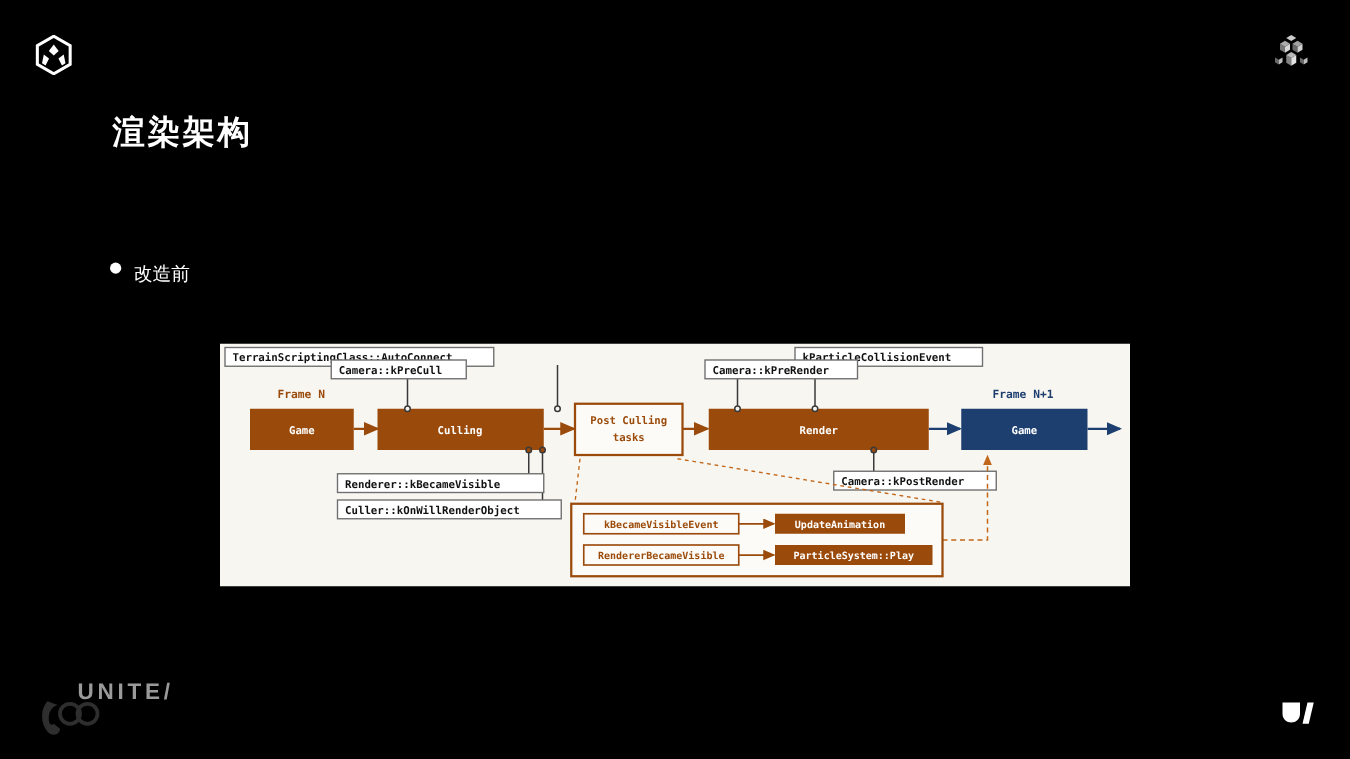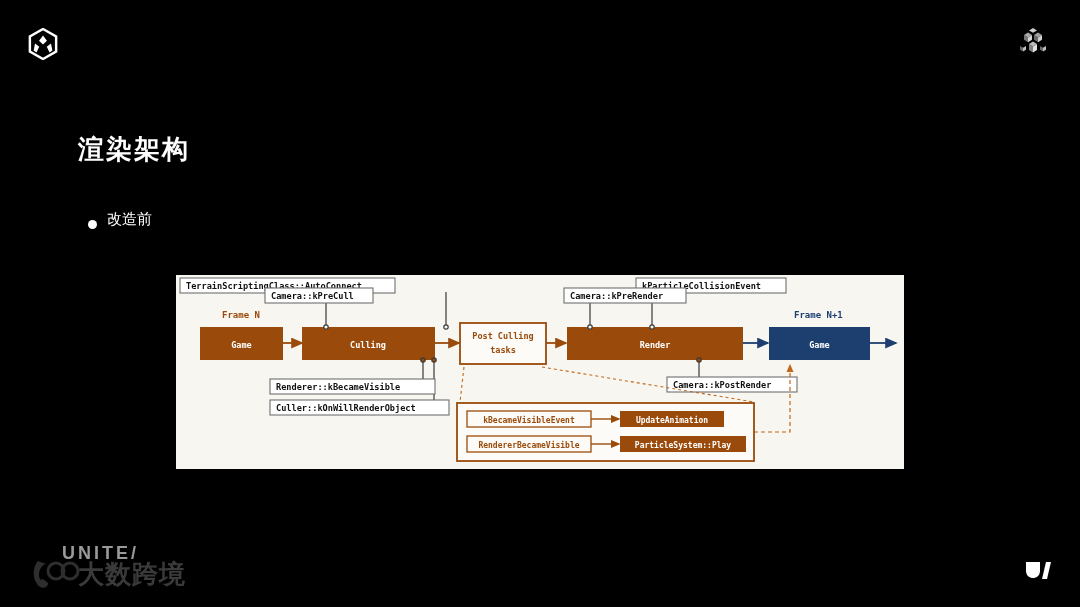--- a/index.html
+++ b/index.html
@@ -10,27 +10,26 @@
   }
   .slide{position:absolute;inset:0;}
 
   
   .unity-logo{position:absolute;left:28px;top:28px;width:30px;height:32px;}
   .cube-mark{position:absolute;right:30px;top:26px;width:34px;height:36px;}
   .u-slash{position:absolute;right:26px;bottom:26px;width:30px;height:20px;}
 
   
   .page-title{
-    position:absolute;left:78px;top:88px;
+    position:absolute;left:90px;top:88px;
     color:#ffffff;font-size:26px;font-weight:bold;letter-spacing:2px;
     font-family:"DejaVu Sans","Liberation Sans",sans-serif;
-    margin-top:44px;
   }
   .bullet-row{
-    position:absolute;left:88px;top:210px;display:flex;align-items:flex-end;gap:10px;
+    position:absolute;left:88px;top:210px;display:flex;align-items:flex-start;gap:10px;
   }
   .bullet-dot{
     width:9px;height:9px;border-radius:50%;background:#ffffff;display:inline-block;
   }
   .bullet-text{
     color:#ffffff;font-size:15px;
     font-family:"DejaVu Sans","Liberation Sans",sans-serif;
   }
 
   
@@ -212,21 +211,20 @@
 
   <div class="unite-wm">
     <div class="unite-text">UNITE/</div>
     <div class="wm-mark">
       <svg viewBox="0 0 52 34" width="52" height="34" aria-hidden="true">
         <path d="M8 4 C2 10 2 24 10 30 C14 32 18 30 18 26 L13 22 C11 24 9 22 9 18 C9 12 12 8 16 7 Z" fill="#2e2e2e"></path>
         <circle cx="26" cy="14" r="8" fill="none" stroke="#2e2e2e" stroke-width="3"></circle>
         <circle cx="40" cy="14" r="8" fill="none" stroke="#2e2e2e" stroke-width="3"></circle>
       </svg>
     </div>
-    <div class="wm-cn">大数跨境</div>
   </div>
 
   <div class="u-slash">
     <svg viewBox="0 0 30 20" width="30" height="20" aria-hidden="true">
       <path d="M2 1 L16 1 L16 10 C16 14.5 12.5 17 9 17 C5.5 17 2 14.5 2 10 Z" fill="#ffffff"></path>
       <path d="M22 1 L27 1 L23 18 L18 18 Z" fill="#ffffff"></path>
     </svg>
   </div>
 
 </div>

